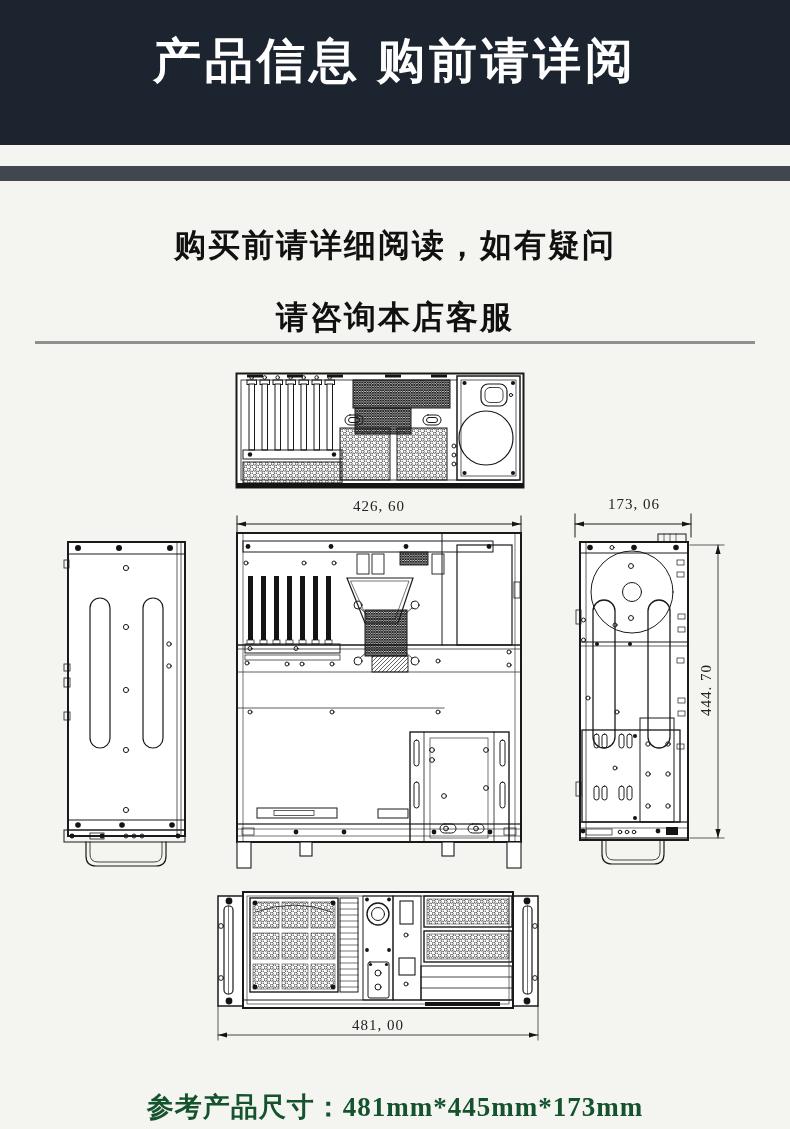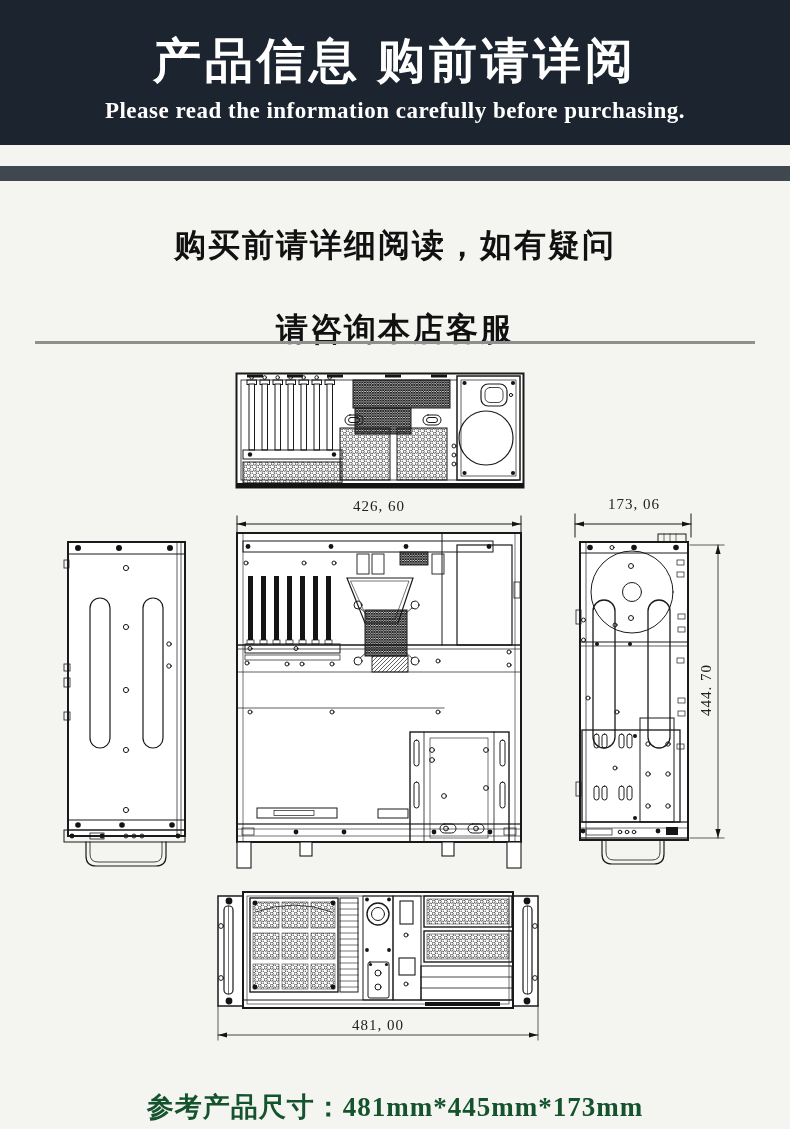--- a/index.html
+++ b/index.html
@@ -8,42 +8,41 @@
         font-family:"Liberation Serif","DejaVu Serif",serif;color:#111;}
   
   .banner{position:absolute;left:0;top:0;width:790px;height:145px;
           background:var(--banner-bg,#1c2430);color:#fff;text-align:center;}
   .banner h1{margin:0;padding-top:34px;font-size:48px;line-height:54px;font-weight:700;letter-spacing:4px;}
   .banner p{margin:10px 0 0;font-size:23px;font-weight:700;letter-spacing:.5px;}
   .strip{position:absolute;left:0;top:166px;width:790px;height:15px;background:var(--strip-bg,#40474f);}
   
   .notice{position:absolute;left:0;top:224px;width:790px;text-align:center;}
   .notice p{margin:0;font-size:32px;font-weight:700;letter-spacing:2px;}
-  .notice p + p{margin-top:40px;}
+  .notice p + p{margin-top:28px;}
   .divider{position:absolute;left:35px;top:341px;width:720px;height:3px;background:#8f8f8f;}
   
   svg.draw{position:absolute;overflow:visible;}
   .ln{stroke:#1a1a1a;fill:none;stroke-width:1;stroke-linecap:square;}
   .dk{fill:#141414;stroke:none;}
   .wh{fill:#ffffff;}
   .dim-label{position:absolute;font-size:15px;letter-spacing:1px;color:#222;text-align:center;line-height:18px;}
   .dim-v{transform:rotate(-90deg);transform-origin:center;}
   
   .footer{position:absolute;left:0;top:1062px;width:790px;text-align:center;
           font-family:Liberation Serif, serif;
           font-size:27px;font-weight:600;letter-spacing:1px;color:#14532d;}
 </style>
 </head>
 <body>
 
 <div class="page">
 
   <header class="banner">
     <h1>产品信息 购前请详阅</h1>
-    <p>Please read the information carefully before purchasing.</p>
   </header>
   <div class="strip"></div>
 
   <section class="notice">
     <p>购买前请详细阅读，如有疑问</p>
     <p>请咨询本店客服</p>
   </section>
 
   <div class="divider"></div>
 

